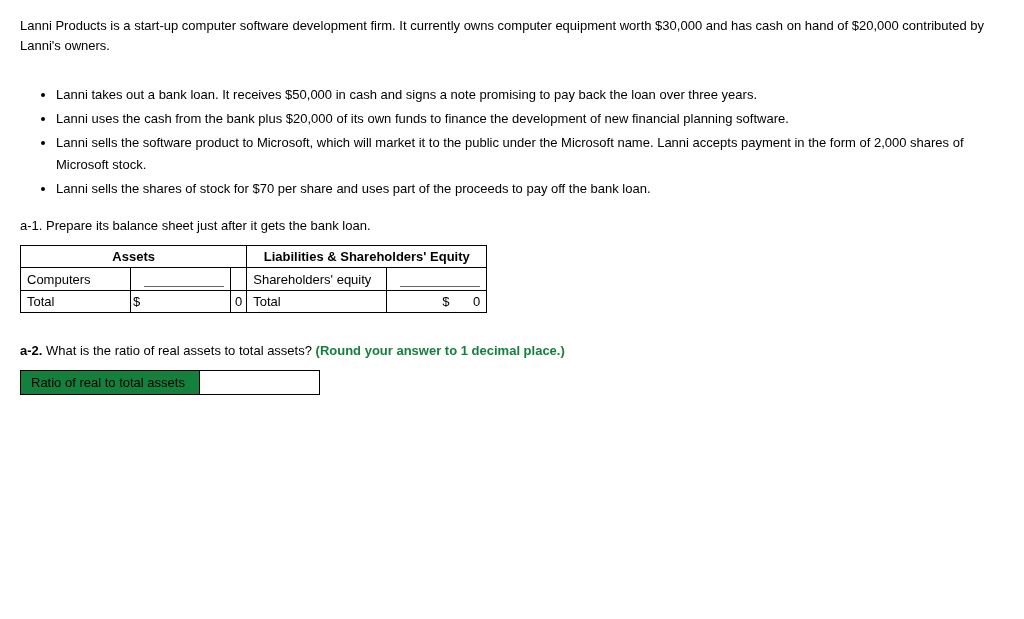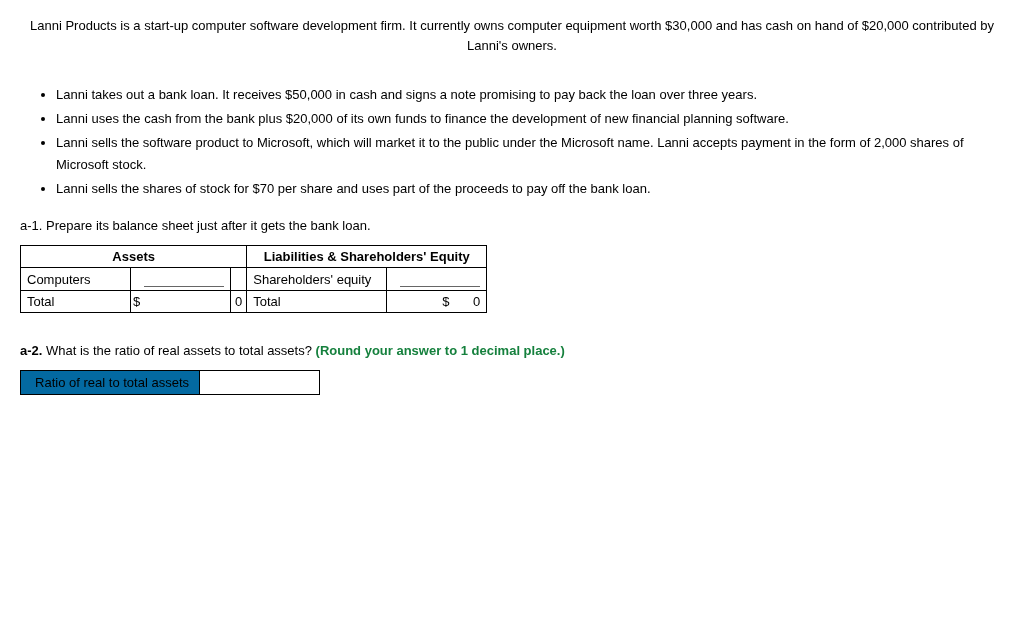--- a/index.html
+++ b/index.html
@@ -15,21 +15,20 @@
       color: #000;
       padding: 16px 20px;
       width: 1024px;
       min-height: 619px;
     }
 
     .intro-text {
       font-size: 13px;
       line-height: 1.5;
       margin-bottom: 14px;
-      text-align: center;
     }
 
     .bullet-list {
       list-style: disc;
       margin-left: 36px;
       margin-bottom: 18px;
       line-height: 1.7;
       font-size: 13px;
     }
 
@@ -68,24 +67,23 @@
     .ratio-row {
       display: flex;
       align-items: center;
       gap: 0;
     }
 
     .ratio-label-box {
       border: 1px solid #000;
       padding: 4px 10px;
       font-size: 13px;
-      background: #0369a1;
+      background: #15803d;
       min-width: 180px;
       white-space: nowrap;
-      text-align: right;
     }
 
     .ratio-input-box {
       border: 1px solid #000;
       border-left: none;
       padding: 4px 6px;
       width: 120px;
       background: #fff;
     }
 

